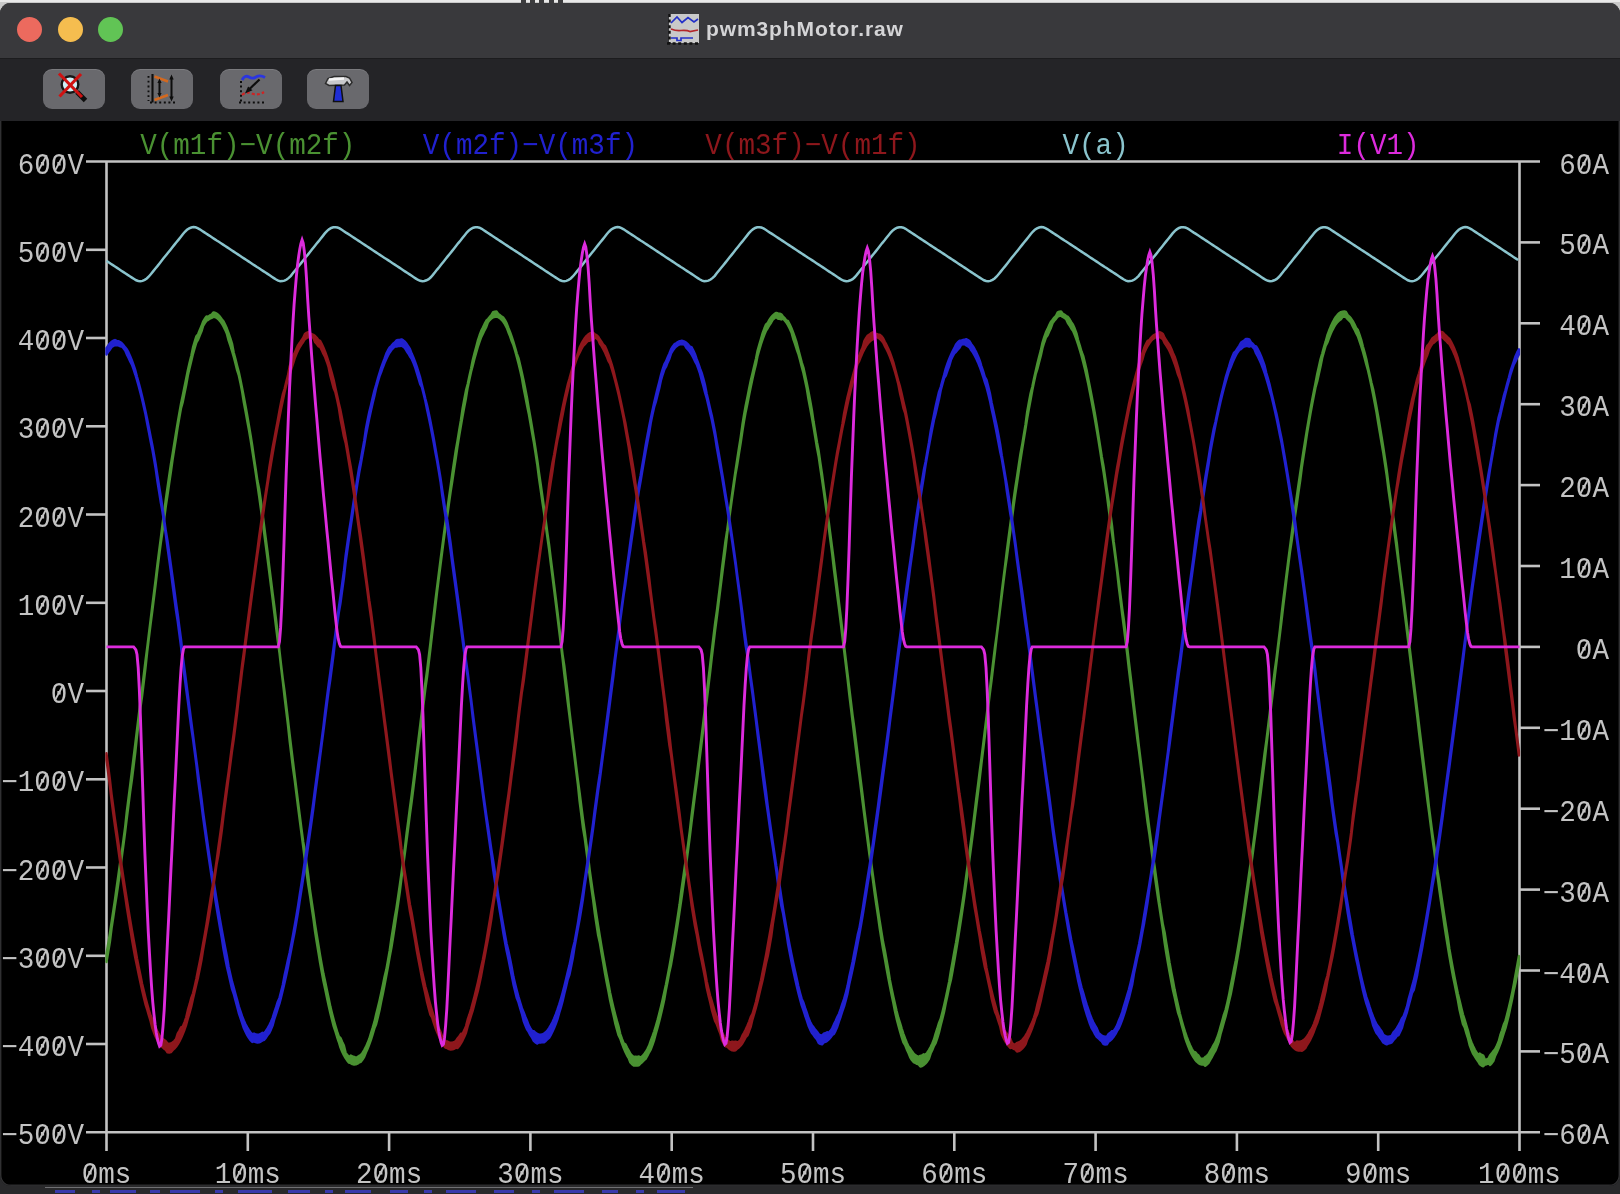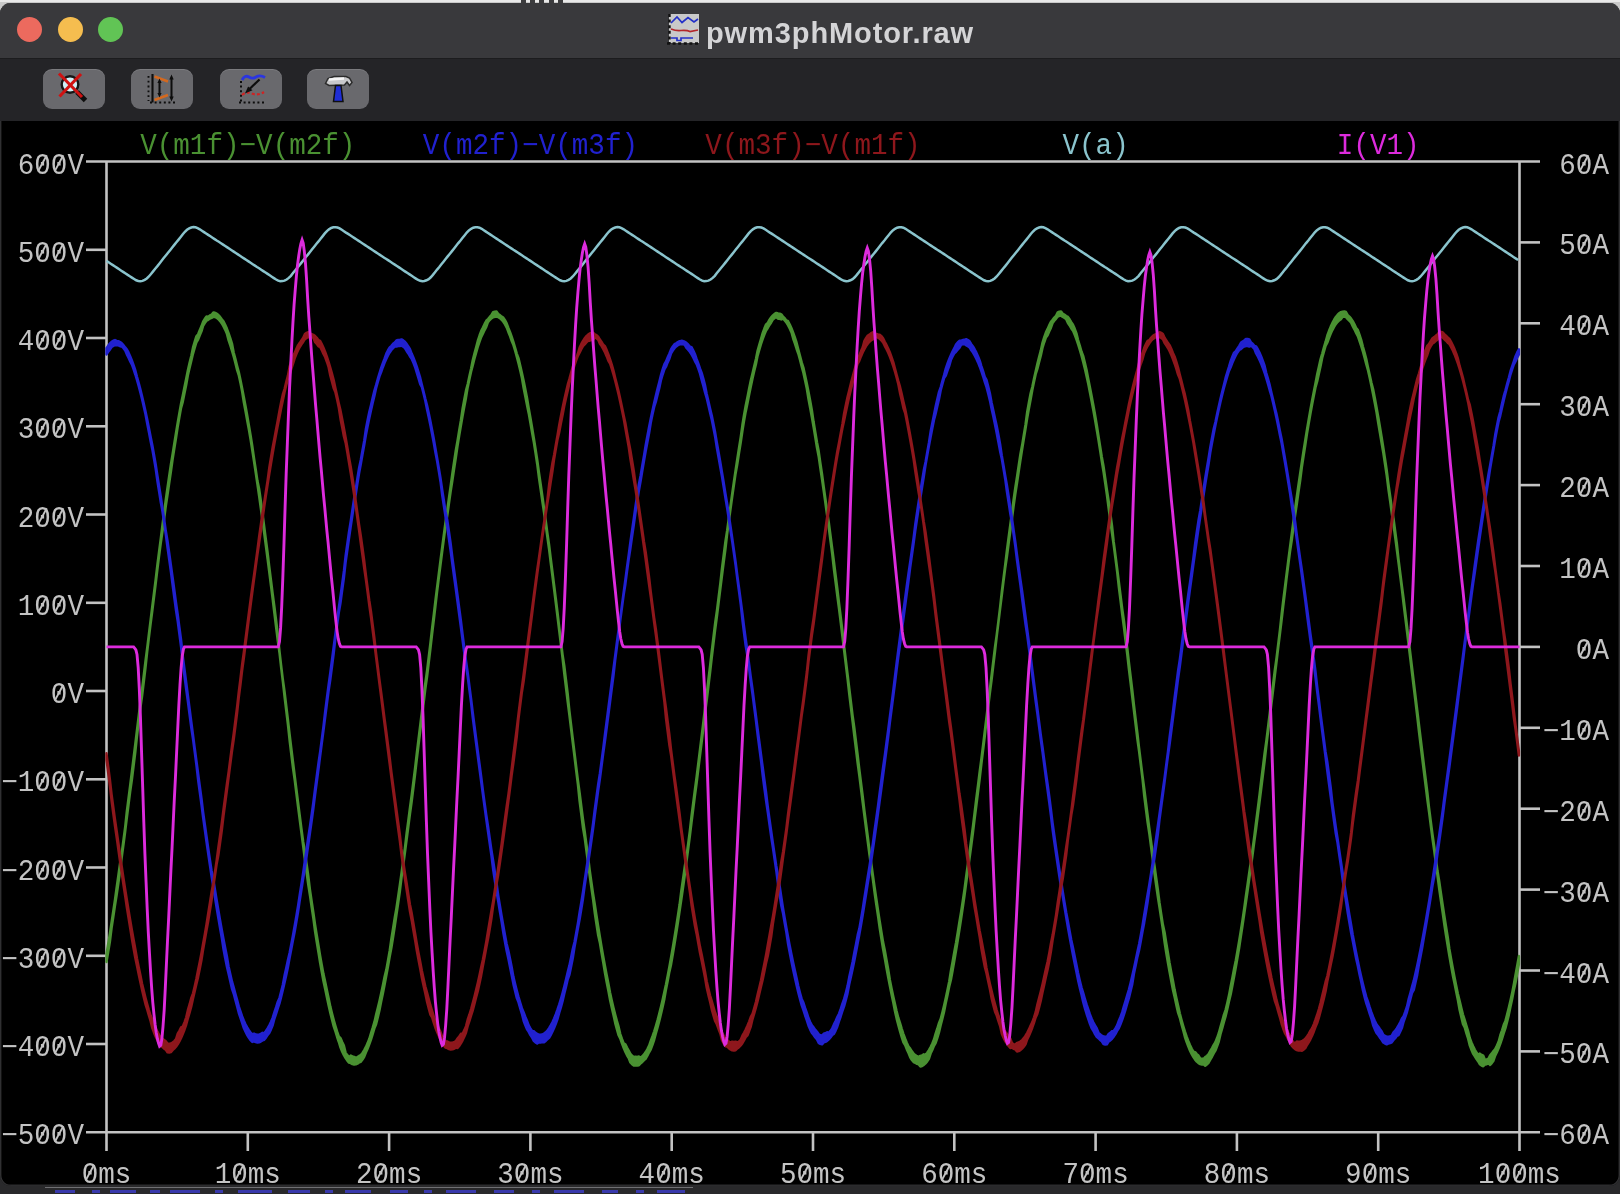--- a/index.html
+++ b/index.html
@@ -4,21 +4,21 @@
 body{width:1620px;height:1194px;background:#0a0a0a;position:relative;overflow:hidden;
  font-family:"Liberation Sans",sans-serif}
 #backtop{position:absolute;left:0;top:0;width:1620px;height:13px;background:#c9c9c9}
 #backtopline{position:absolute;left:0;top:0;width:1620px;height:2.2px;background:#e9e9e9}
 #backbot{position:absolute;left:0;top:1178px;width:1620px;height:16px;background:#29292b}
 #win{position:absolute;left:0;top:2.6px;width:1620px;height:1183.4px;background:#000;border-radius:11px;
  overflow:hidden;box-shadow:inset 0 1.4px 0 #6d6d70, inset 1.4px 0 0 #303032, inset -1.4px 0 0 #303032, inset 0 -1.4px 0 #2c2c2e}
 #titlebar{position:absolute;left:0;top:0;width:100%;height:55px;background:#39393c}
 #toolbar{position:absolute;left:0;top:55px;width:100%;height:62px;background:#242427;border-top:1px solid #1c1c1e}
 .tl{position:absolute;top:14.5px;width:25px;height:25px;border-radius:50%}
-#title{position:absolute;left:706px;top:14px;transform:translateZ(0);font-weight:bold;font-size:29px;color:#d4d4d6;letter-spacing:.9px;white-space:pre}
+#title{position:absolute;left:706px;top:14px;transform:translateZ(0);font-weight:bold;font-size:21px;color:#d4d4d6;letter-spacing:.9px;white-space:pre}
 </style></head>
 <body>
 <div id="backtop">
     <div id="backtopline"></div>
     <div style="position:absolute;left:521px;top:0;width:5px;height:2.6px;background:#3c3c3e"></div>
     <div style="position:absolute;left:530.2px;top:0;width:5px;height:2.6px;background:#3c3c3e"></div>
     <div style="position:absolute;left:539.4px;top:0;width:5px;height:2.6px;background:#3c3c3e"></div>
     <div style="position:absolute;left:548.6px;top:0;width:5px;height:2.6px;background:#3c3c3e"></div>
     <div style="position:absolute;left:557.8px;top:0;width:5px;height:2.6px;background:#3c3c3e"></div>
   </div>

